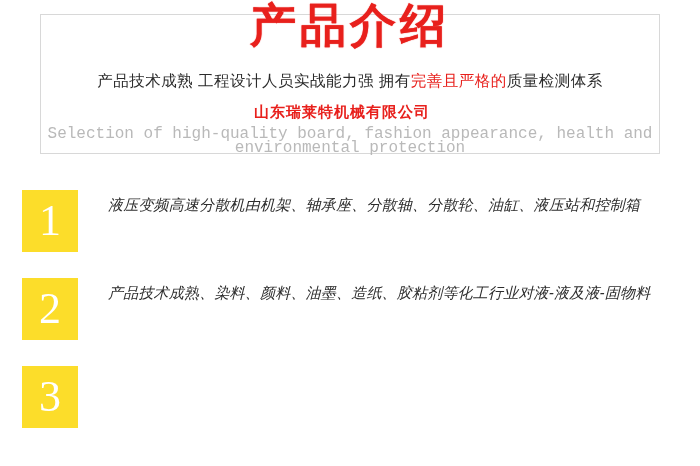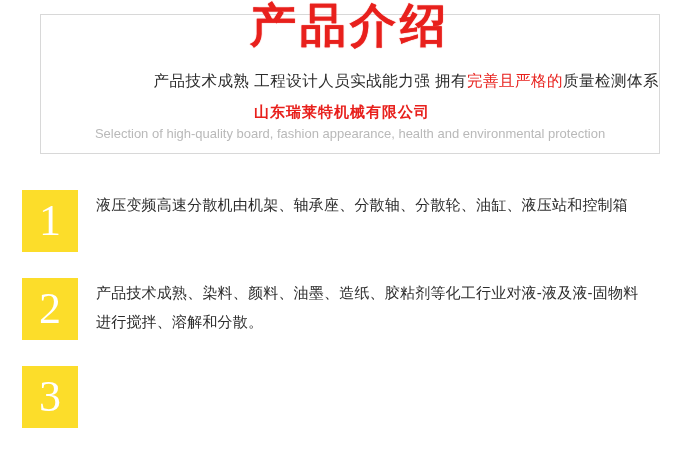--- a/index.html
+++ b/index.html
@@ -45,44 +45,43 @@
   }
   .header-sub {
     position: absolute;
     left: 0;
     right: 0;
     top: 56px;
     font-size: 15.5px;
     color: #2b2b2b;
     letter-spacing: 0.5px;
     white-space: nowrap;
-    text-align: right;
   }
   .header-sub .hl {
     color: #e8201c;
   }
   .header-company {
     position: absolute;
     left: 0;
     right: 16px;
     top: 88px;
     font-size: 15px;
     font-weight: bold;
     color: #e8201c;
     letter-spacing: 1px;
   }
   .header-en {
     position: absolute;
     left: 0;
     right: 0;
     top: 112px;
-    font-size: 13px;
+    font-size: 16px;
     line-height: 14px;
     color: #b9b9b9;
-    font-family: Liberation Sans, sans-serif;
+    font-family: Liberation Mono, monospace;
   }
 
   
   .rows {
     position: absolute;
     left: 0;
     top: 176px;
     right: 0;
   }
   .row {
@@ -98,26 +97,27 @@
     background: #fcdd2a;
     color: #ffffff;
     font-size: 44px;
     line-height: 62px;
     text-align: center;
     font-family: "Liberation Serif", serif;
     font-weight: normal;
   }
   .row-text {
     flex: 1 1 auto;
-    padding-left: 18px;
+    padding-left: 30px;
     padding-right: 28px;
     font-size: 15px;
     line-height: 29px;
     color: #2d2d2d;
     letter-spacing: 0.2px;
+    font-style: italic;
   }
   .row-text .line {
     display: block;
     white-space: nowrap;
   }
 </style>
 </head>
 <body>
 
 <div class="page">
@@ -138,21 +138,20 @@
       <div class="num-box">1</div>
       <div class="row-text">
         <span class="line">液压变频高速分散机由机架、轴承座、分散轴、分散轮、油缸、液压站和控制箱</span>
       </div>
     </div>
 
     <div class="row">
       <div class="num-box">2</div>
       <div class="row-text">
         <span class="line">产品技术成熟、染料、颜料、油墨、造纸、胶粘剂等化工行业对液-液及液-固物料</span>
-        <span class="line">进行搅拌、溶解和分散。</span>
       </div>
     </div>
 
     <div class="row">
       <div class="num-box">3</div>
     </div>
 
   </div>
 
 </div>

